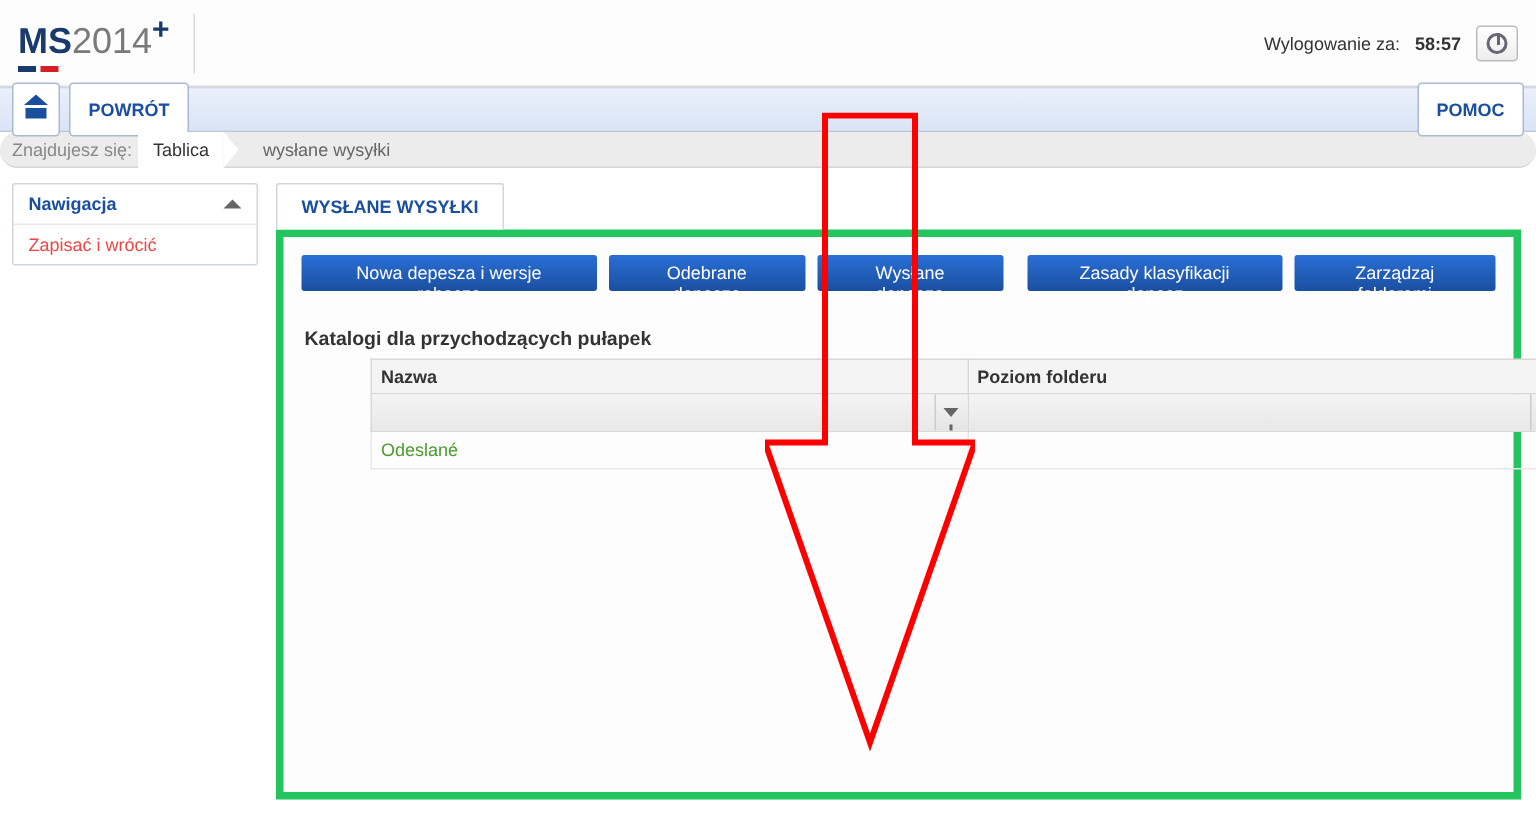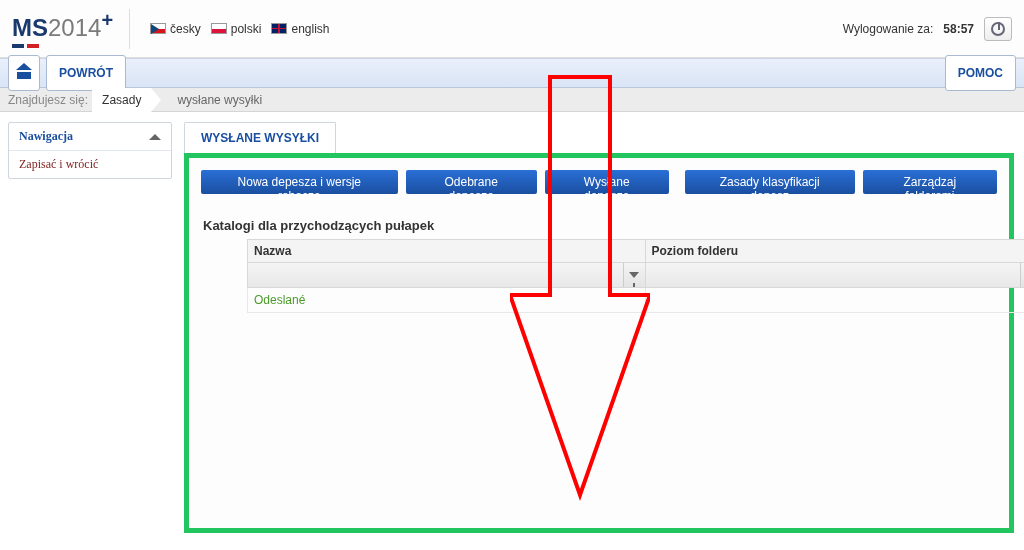--- a/index.html
+++ b/index.html
@@ -111,20 +111,21 @@
   .toolbar .spacer { flex: 1;}
   .breadcrumb-bar {
     height: 24px;
     background: #ececec;
     border-bottom: 1px solid #d5d5d5;
     display: flex; align-items: center;
     padding: 0 8px;
     font-size: 12px;
     color: #888;
     gap: 4px;
+    border-radius: 12px;
   }
   .crumb {
     padding: 0 10px;
     height: 24px;
     display: flex; align-items:center;
     position: relative;
     color: #666;
   }
   .crumb.active { background: #fff; color:#333;}
   .crumb.active::after {
@@ -136,39 +137,38 @@
     height: calc(550px - 58px - 30px - 24px);
   }
   .sidebar {
     width: 180px;
     padding: 10px 8px;
   }
   .side-panel {
     border: 1px solid #d0d6df;
     border-radius: 2px;
     background: #fff;
-    font-family: Liberation Serif, serif;
   }
   .side-head {
     display: flex; justify-content: space-between; align-items: center;
     padding: 6px 10px;
     font-weight: bold;
     color: #1a4fa0;
     border-bottom: 1px solid #e3e7ee;
     cursor: pointer;
   }
   .chevron-up {
     width: 0; height: 0;
     border-left: 6px solid transparent;
     border-right: 6px solid transparent;
     border-bottom: 6px solid #666;
   }
   .side-item {
     padding: 6px 10px;
-    color: #7f1d1d;
+    color: #ef4444;
     cursor: pointer;
   }
   .content {
     flex: 1;
     padding: 10px 10px 10px 4px;
   }
   .tabs {
     display: flex;
   }
   .tab {
@@ -274,34 +274,20 @@
 
 <div class="topbar">
   <div class="logo">
     <span class="ms">MS</span><span class="year">2014</span><span class="plus">+</span>
     <div class="logo-underline">
         <span class="c1"></span>
         <span class="c2"></span>
       </div>
   </div>
   <div class="lang-sep"></div>
-  <div class="langs">
-    <div class="lang-item">
-        <span class="flag flag-cz"></span>
-        <span>česky</span>
-      </div>
-    <div class="lang-item">
-        <span class="flag flag-pl"></span>
-        <span>polski</span>
-      </div>
-    <div class="lang-item">
-        <span class="flag flag-en"></span>
-        <span>english</span>
-      </div>
-  </div>
   <div class="top-right">
     <span>Wylogowanie za:</span>
     <span class="logout-time">58:57</span>
     <div class="power-btn">
         <div class="power-icon"></div>
       </div>
   </div>
 </div>
 
 <div class="toolbar">
@@ -313,21 +299,21 @@
     </div>
   <div class="spacer"></div>
   <div class="tool-btn">
       <span>POMOC</span>
     </div>
 </div>
 
 <div class="breadcrumb-bar">
   <span>Znajdujesz się:</span>
   <div class="crumb active">
-      <span>Zasady</span>
+      <span>Tablica</span>
     </div>
   <div class="crumb" style="margin-left:12px">
       <span>wysłane wysyłki</span>
     </div>
 </div>
 
 <div class="main">
   <div class="sidebar">
     <div class="side-panel">
       <div class="side-head">

